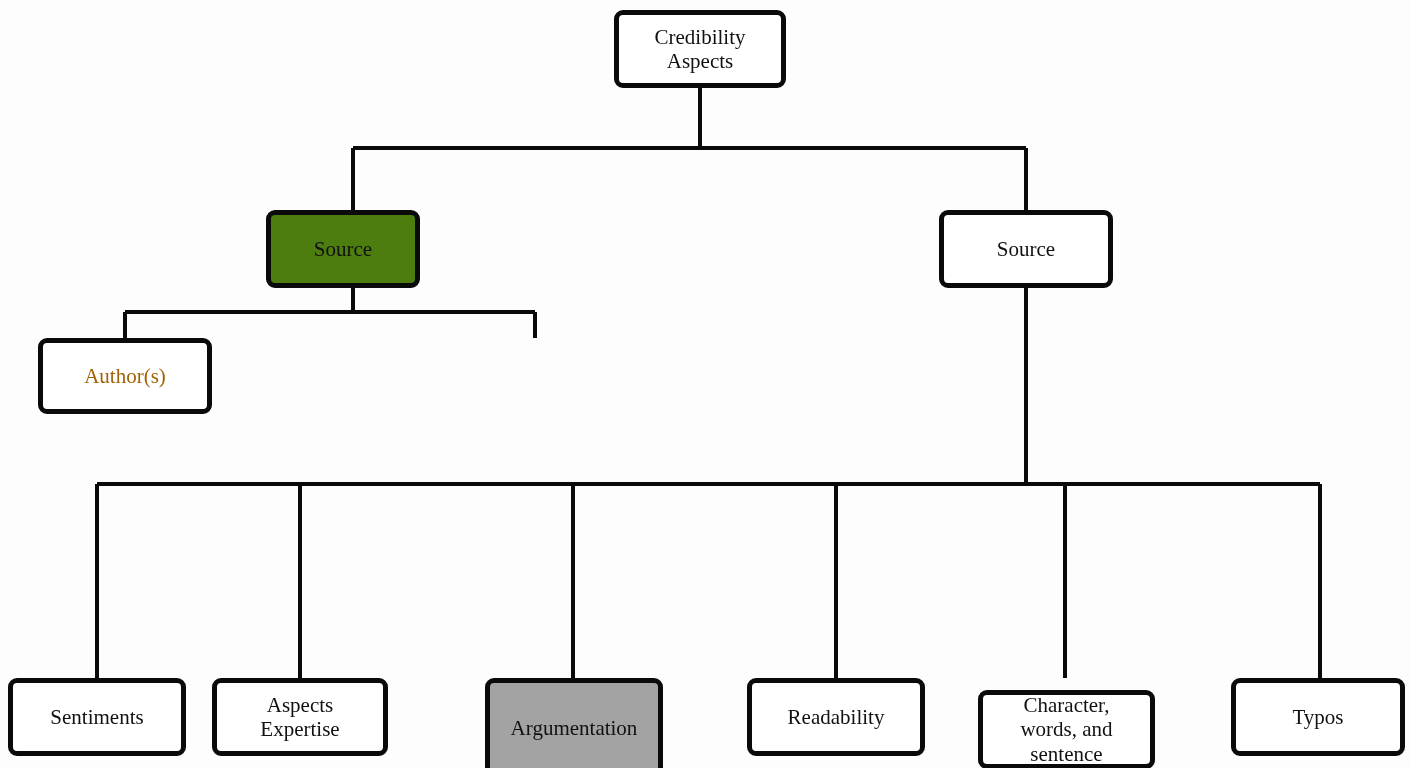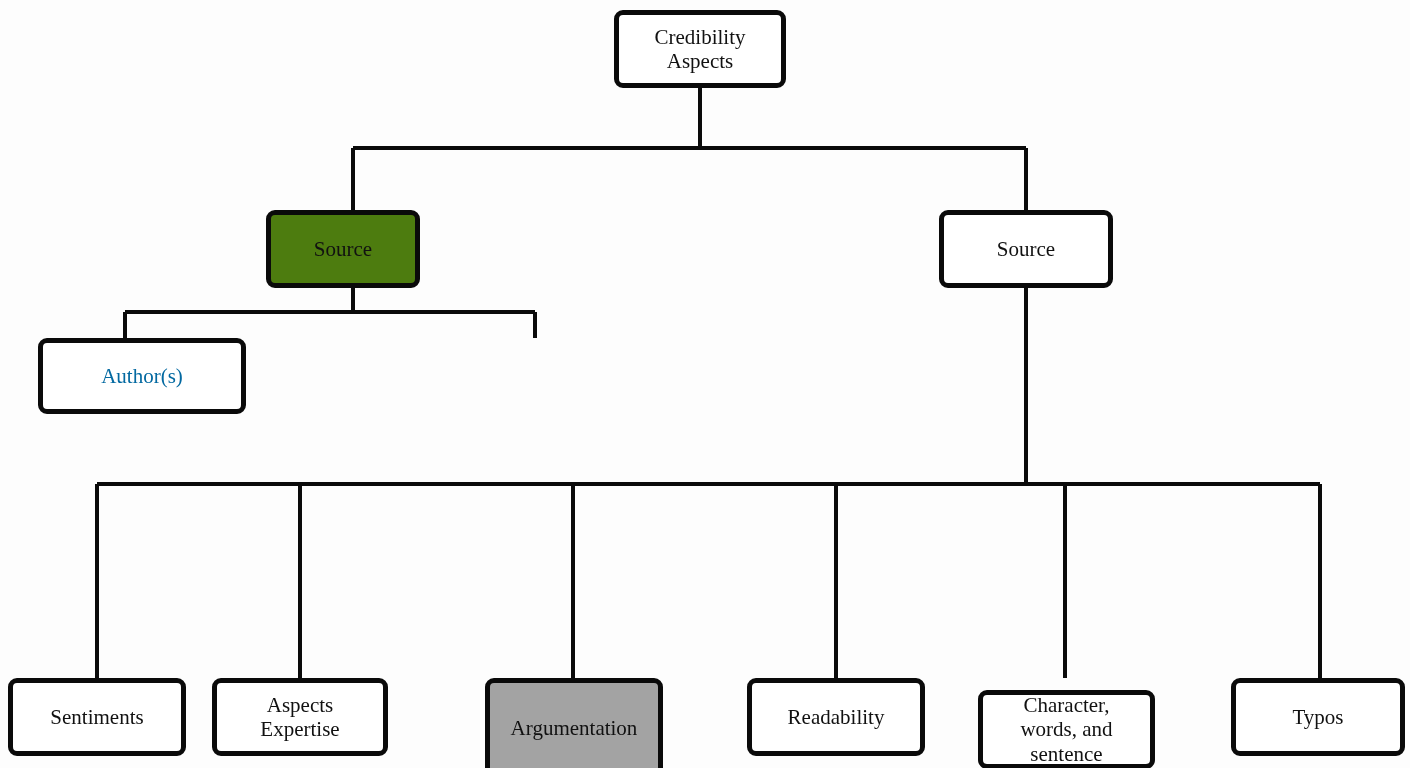--- a/index.html
+++ b/index.html
@@ -86,21 +86,21 @@
   </div>
 
   <div class="node" style="left: 266px; top: 210px; width: 154px; height: 78px; background: #4d7c0f; border-color: rgb(10, 10, 10); color: rgb(17, 17, 17);">
     <span class="node-label">Source</span>
   </div>
 
   <div class="node" style="left: 939px; top: 210px; width: 174px; height: 78px; background: rgb(255, 255, 255); border-color: rgb(10, 10, 10); color: rgb(17, 17, 17);">
     <span class="node-label">Source</span>
   </div>
 
-  <div class="node" style="left: 38px; top: 338px; width: 208px; height: 76px; background: rgb(255, 255, 255); border-color: rgb(10, 10, 10); color: #0369a1;">
+  <div class="node" style="left: 38px; top: 338px; width: 174px; height: 76px; background: rgb(255, 255, 255); border-color: rgb(10, 10, 10); color: #a16207;">
     <span class="node-label">Author(s)</span>
   </div>
 
 
   <div class="node" style="left: 8px; top: 678px; width: 178px; height: 78px; background: rgb(255, 255, 255); border-color: rgb(10, 10, 10); color: rgb(17, 17, 17);">
     <span class="node-label">Sentiments</span>
   </div>
 
   <div class="node" style="left: 212px; top: 678px; width: 176px; height: 78px; background: rgb(255, 255, 255); border-color: rgb(10, 10, 10); color: rgb(17, 17, 17);">
     <span class="node-label">Aspects

